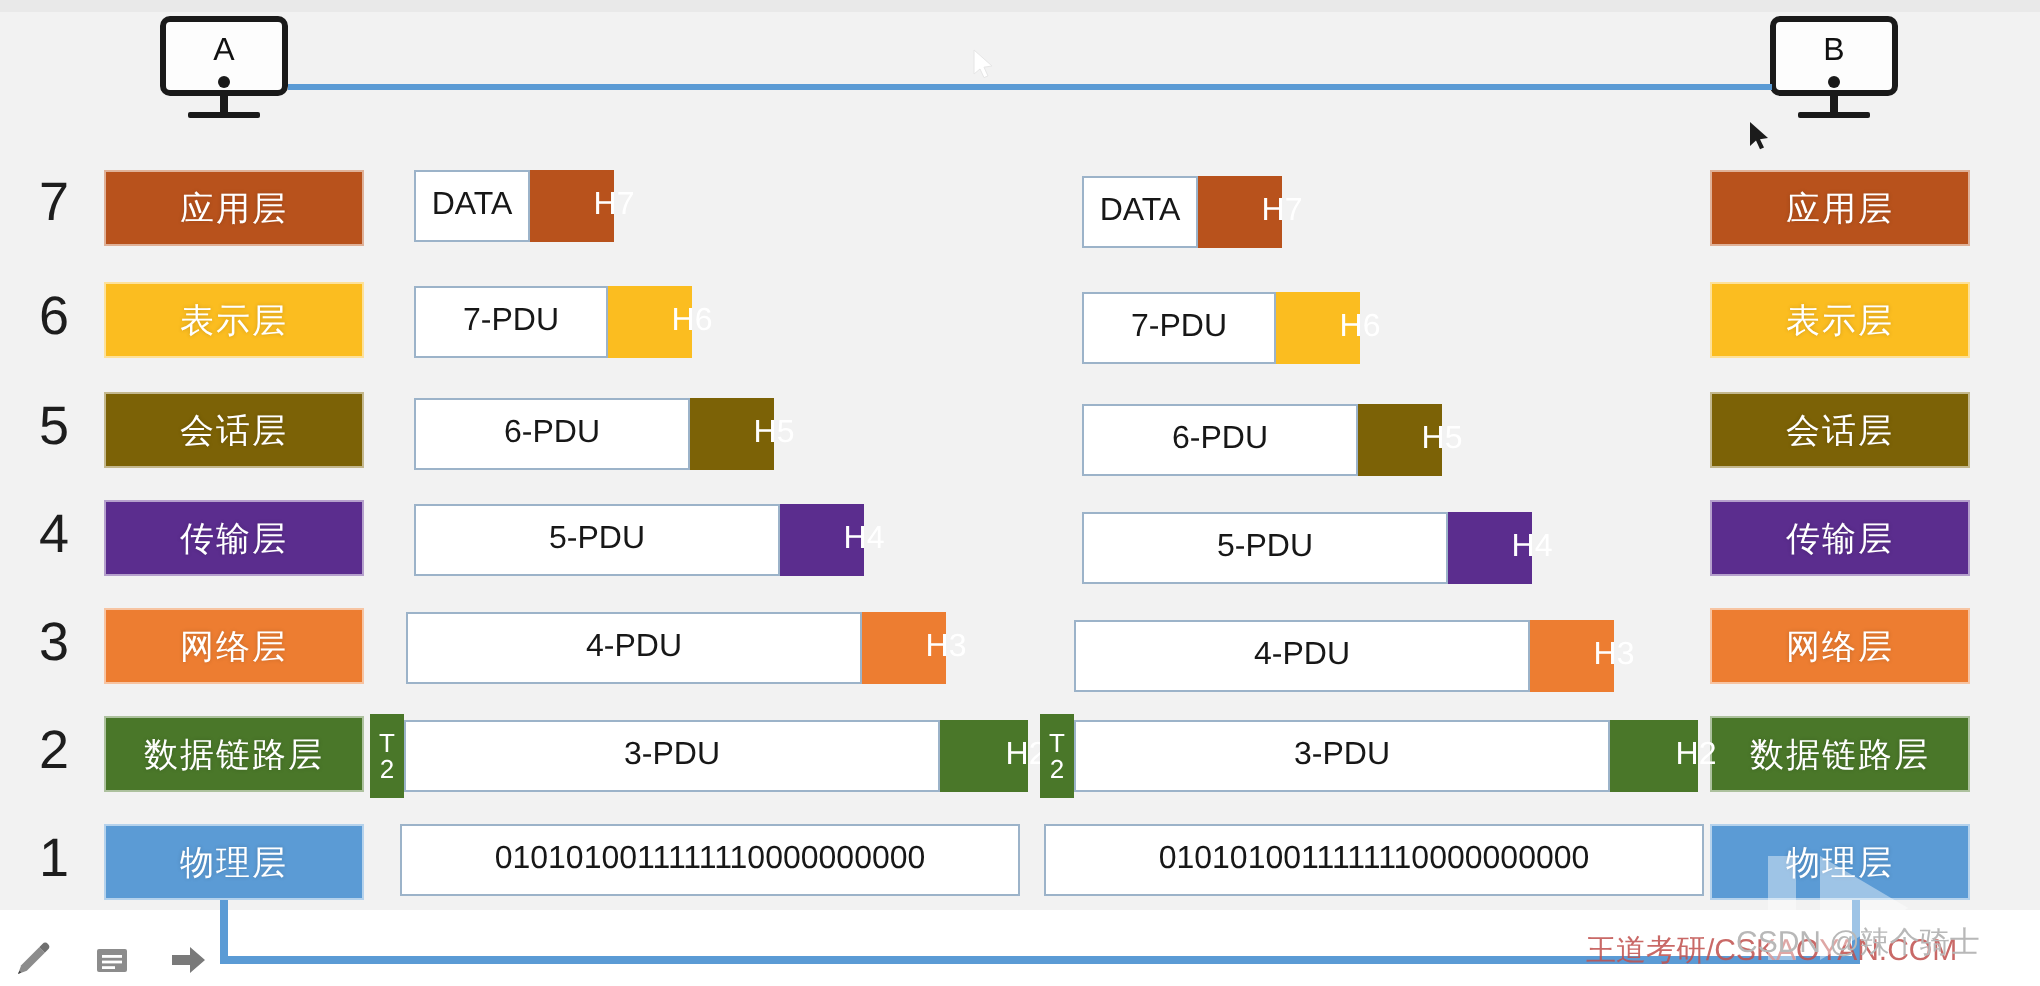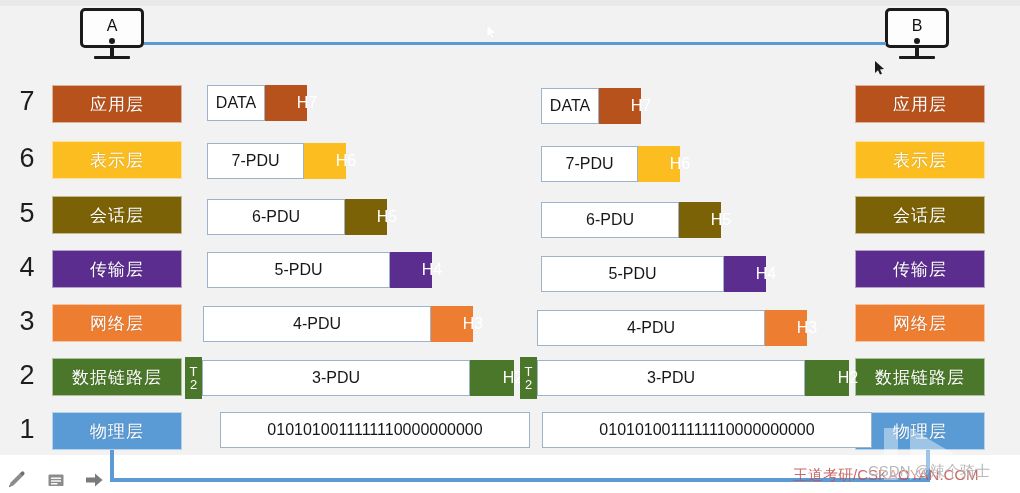--- a/index.html
+++ b/index.html
@@ -156,21 +156,20 @@
     height: 36px;
     background: #ffffff;
     border: 1px solid #9cb3c9;
     box-sizing: border-box;
     display: flex;
     align-items: center;
     justify-content: center;
     font-size: 16px;
     color: #171717;
     letter-spacing: 0px;
-    margin-left: 20px;
   }
 
   
   .tool {
     position: absolute;
     top: 470px;
     width: 20px;
     height: 20px;
   }
   .tool svg { display: block; }

